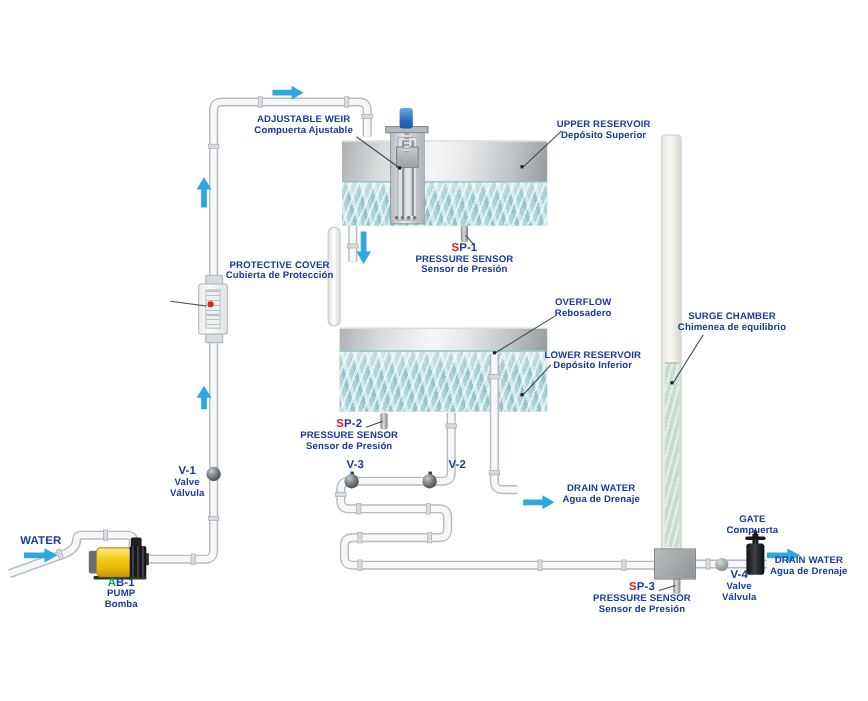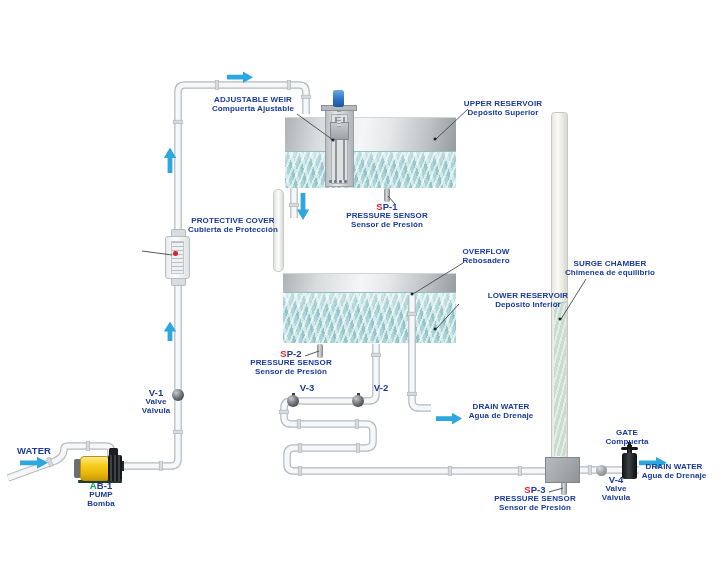--- a/index.html
+++ b/index.html
@@ -232,39 +232,39 @@
   </div>
   <div class="lbl" style="left:387px;top:202px;">
     <div class="tag"><span class="t-red">S</span><span>P-1</span></div>
     <div>PRESSURE SENSOR</div>
     <div>Sensor de Presión</div>
   </div>
   <div class="lbl" style="left:486px;top:248px;">
     <div>OVERFLOW</div>
     <div>Rebosadero</div>
   </div>
-  <div class="lbl" style="left:494px;top:292px;margin-left:34px;">
+  <div class="lbl" style="left:494px;top:292px;">
     <div>LOWER RESERVOIR</div>
     <div>Depósito Inferior</div>
   </div>
   <div class="lbl" style="left:610px;top:260px;">
     <div>SURGE CHAMBER</div>
     <div>Chimenea de equilibrio</div>
   </div>
   <div class="lbl" style="left:291px;top:349px;">
     <div class="tag"><span class="t-red">S</span><span>P-2</span></div>
     <div>PRESSURE SENSOR</div>
     <div>Sensor de Presión</div>
   </div>
   <div class="lbl" style="left:156px;top:388px;">
     <div class="tag">V-1</div>
     <div>Valve</div>
     <div>Válvula</div>
   </div>
-  <div class="lbl" style="left:307px;top:383px;">
+  <div class="lbl" style="left:296px;top:383px;">
     <div class="tag">V-3</div>
   </div>
   <div class="lbl" style="left:381px;top:383px;">
     <div class="tag">V-2</div>
   </div>
   <div class="lbl" style="left:34px;top:446px;">
     <div class="tag">WATER</div>
   </div>
   <div class="lbl" style="left:501px;top:403px;">
     <div>DRAIN WATER</div>

